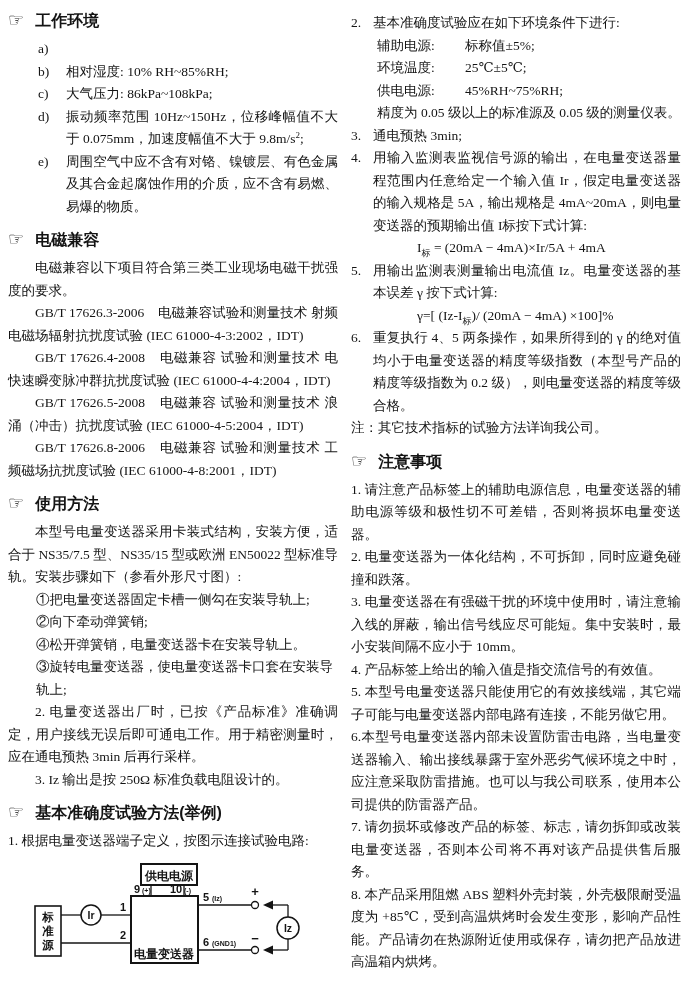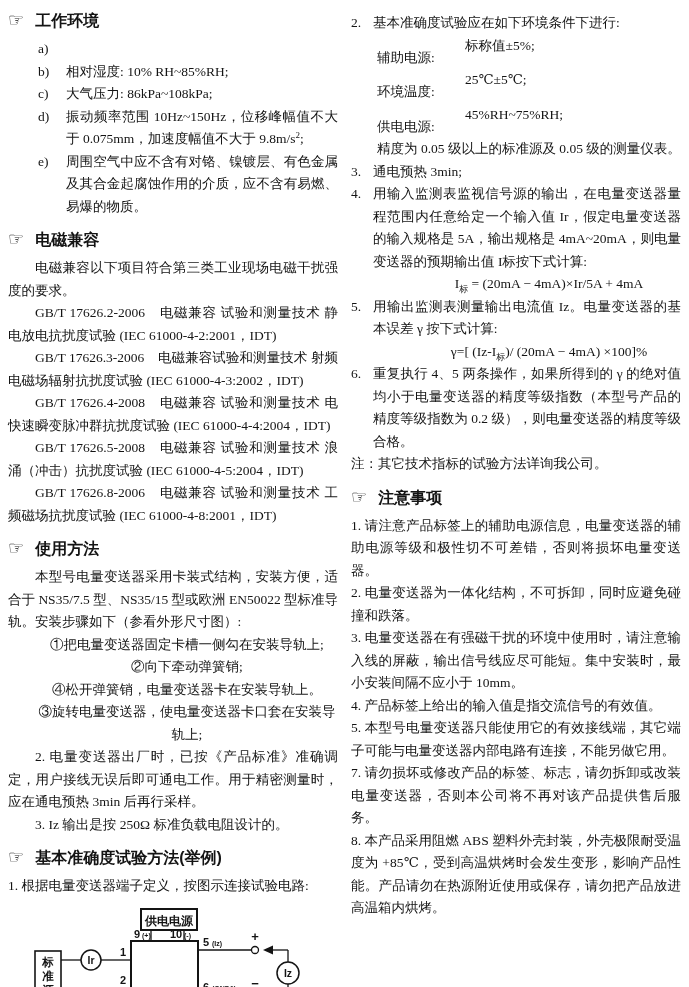--- a/index.html
+++ b/index.html
@@ -3,42 +3,42 @@
 <meta charset="utf-8">
 <style>
   html,body{margin:0;padding:0;background:#e8e8e8;}
   .page{
     width:689px;height:987px;background:#ffffff;box-sizing:border-box;
     padding:6px 8px 0 8px;display:flex;gap:13px;overflow:hidden;
     font-family:"Liberation Serif","DejaVu Serif",serif;
     font-size:13.5px;line-height:22.5px;color:#141414;
   }
   .col{width:330px;flex:none;}
-  p{margin:0;text-align:center;}
+  p{margin:0;}
   .sec-title{
     display:flex;align-items:baseline;gap:11px;
     font-family:"Liberation Sans","DejaVu Sans",sans-serif;
     font-weight:bold;font-size:16px;line-height:24px;margin:9px 0 5px 0;
   }
   .sec-title.first{margin-top:2px;}
   .hand{font-size:18px;line-height:24px;}
   .jus{text-align:justify;}
   .ind{text-indent:2em;text-align:justify;}
   .env-item{display:flex;padding-left:30px;}
   .env-m{width:28px;flex:none;}
   .env-t{flex:1;text-align:justify;}
   sup{font-size:9px;line-height:0;}
   sub{font-size:9px;line-height:0;}
   .step{padding-left:28px;}
   .sub1{padding-left:28px;}
   .acc-item{display:flex;}
   .acc-n{width:22px;flex:none;}
   .acc-b{flex:1;text-align:justify;}
   .cond{display:flex;padding-left:26px;}
-  .cond-k{width:88px;flex:none;margin-top:12px;}
+  .cond-k{width:88px;flex:none;}
   .cond-note{padding-left:26px;text-align:justify;}
   .formula{padding-left:66px;}
   .note-line{text-align:justify;}
   .diagram{position:relative;width:330px;height:114px;margin-top:2px;}
   .diagram svg{position:absolute;left:0;top:0;}
   .dg-txt{font-family:"Liberation Sans","DejaVu Sans",sans-serif;font-weight:bold;}
 </style>
 </head>
 <body>
 
@@ -69,21 +69,20 @@
     <div class="env-item">
       <span class="env-m">e)</span>
       <span class="env-t">周围空气中应不含有对铬、镍镀层、有色金属及其合金起腐蚀作用的介质，应不含有易燃、易爆的物质。</span>
     </div>
 
     <div class="sec-title">
       <span class="hand">☞</span>
       <span>电磁兼容</span>
     </div>
     <p class="ind">电磁兼容以下项目符合第三类工业现场电磁干扰强度的要求。</p>
-    <p class="ind">GB/T 17626.2-2006　电磁兼容 试验和测量技术 静电放电抗扰度试验 (IEC 61000-4-2:2001，IDT)</p>
     <p class="ind">GB/T 17626.3-2006　电磁兼容试验和测量技术 射频电磁场辐射抗扰度试验 (IEC 61000-4-3:2002，IDT)</p>
     <p class="ind">GB/T 17626.4-2008　电磁兼容 试验和测量技术 电快速瞬变脉冲群抗扰度试验 (IEC 61000-4-4:2004，IDT)</p>
     <p class="ind">GB/T 17626.5-2008　电磁兼容 试验和测量技术 浪涌（冲击）抗扰度试验 (IEC 61000-4-5:2004，IDT)</p>
     <p class="ind">GB/T 17626.8-2006　电磁兼容 试验和测量技术 工频磁场抗扰度试验 (IEC 61000-4-8:2001，IDT)</p>
 
     <div class="sec-title">
       <span class="hand">☞</span>
       <span>使用方法</span>
     </div>
     <p class="ind">本型号电量变送器采用卡装式结构，安装方便，适合于 NS35/7.5 型、NS35/15 型或欧洲 EN50022 型标准导轨。安装步骤如下（参看外形尺寸图）:</p>
@@ -197,17 +196,18 @@
 
     <div class="sec-title">
       <span class="hand">☞</span>
       <span>注意事项</span>
     </div>
     <p class="note-line">1. 请注意产品标签上的辅助电源信息，电量变送器的辅助电源等级和极性切不可差错，否则将损坏电量变送器。</p>
     <p class="note-line">2. 电量变送器为一体化结构，不可拆卸，同时应避免碰撞和跌落。</p>
     <p class="note-line">3. 电量变送器在有强磁干扰的环境中使用时，请注意输入线的屏蔽，输出信号线应尽可能短。集中安装时，最小安装间隔不应小于 10mm。</p>
     <p class="note-line">4. 产品标签上给出的输入值是指交流信号的有效值。</p>
     <p class="note-line">5. 本型号电量变送器只能使用它的有效接线端，其它端子可能与电量变送器内部电路有连接，不能另做它用。</p>
+    <p class="note-line">6.本型号电量变送器内部未设置防雷击电路，当电量变送器输入、输出接线暴露于室外恶劣气候环境之中时，应注意采取防雷措施。也可以与我公司联系，使用本公司提供的防雷器产品。</p>
     <p class="note-line">7. 请勿损坏或修改产品的标签、标志，请勿拆卸或改装电量变送器，否则本公司将不再对该产品提供售后服务。</p>
     <p class="note-line">8. 本产品采用阻燃 ABS 塑料外壳封装，外壳极限耐受温度为 +85℃，受到高温烘烤时会发生变形，影响产品性能。产品请勿在热源附近使用或保存，请勿把产品放进高温箱内烘烤。</p>
   </div>
 
 </div>
 
 </body></html>

